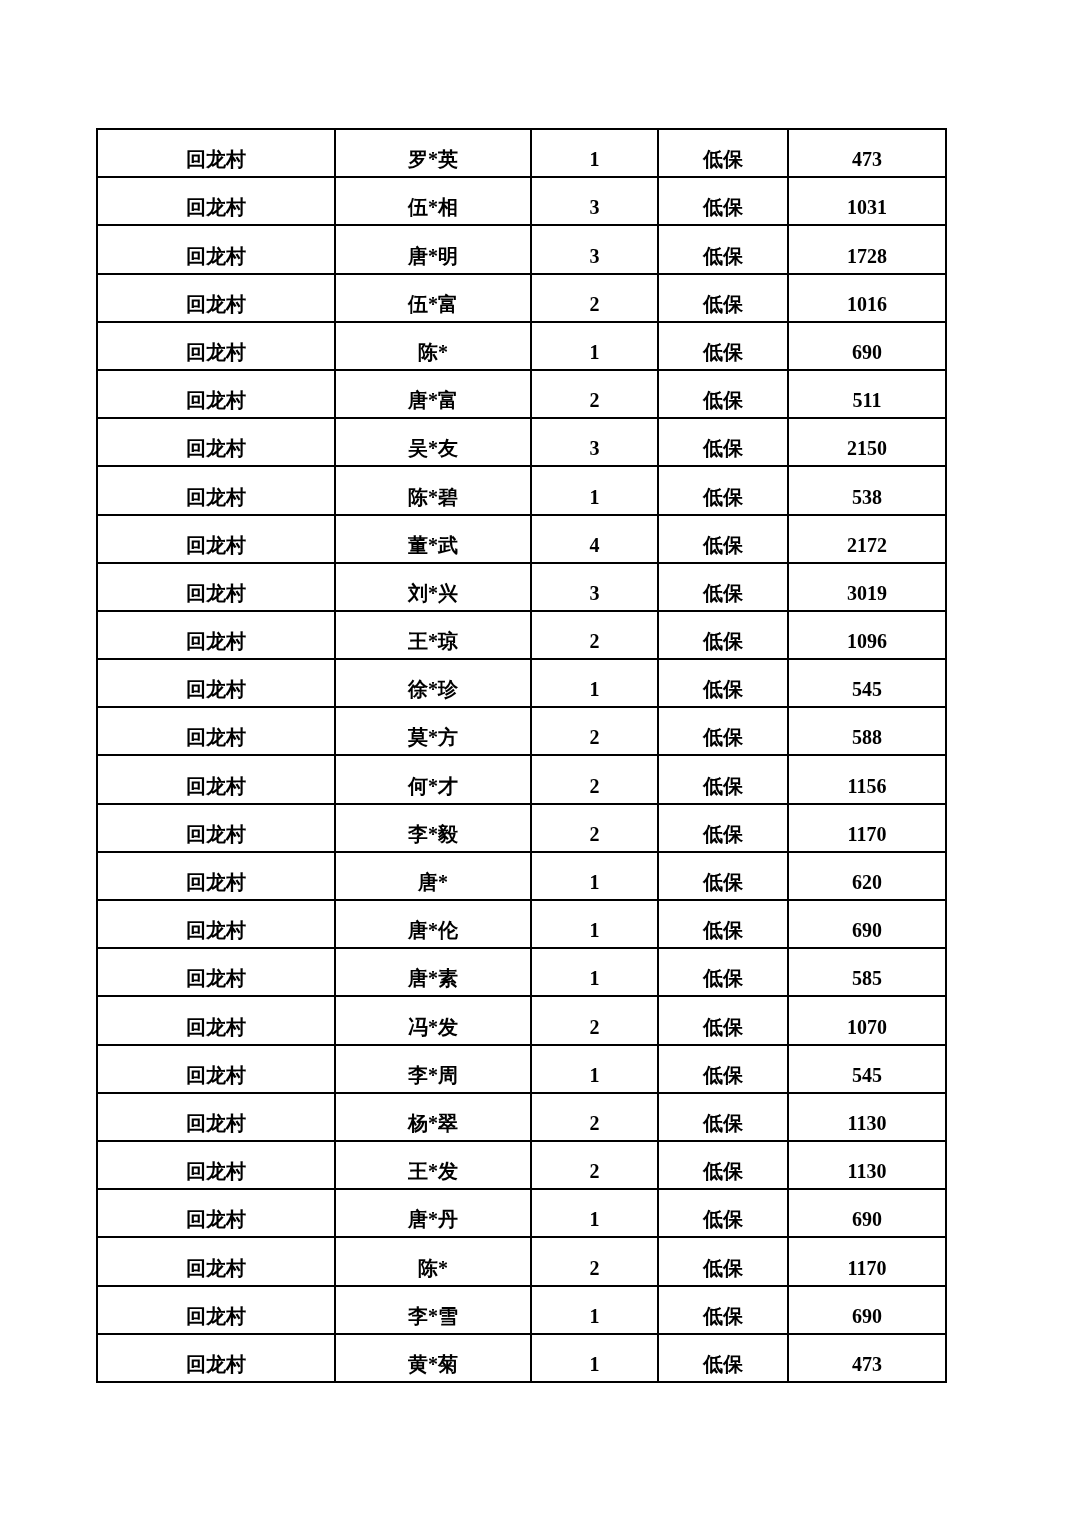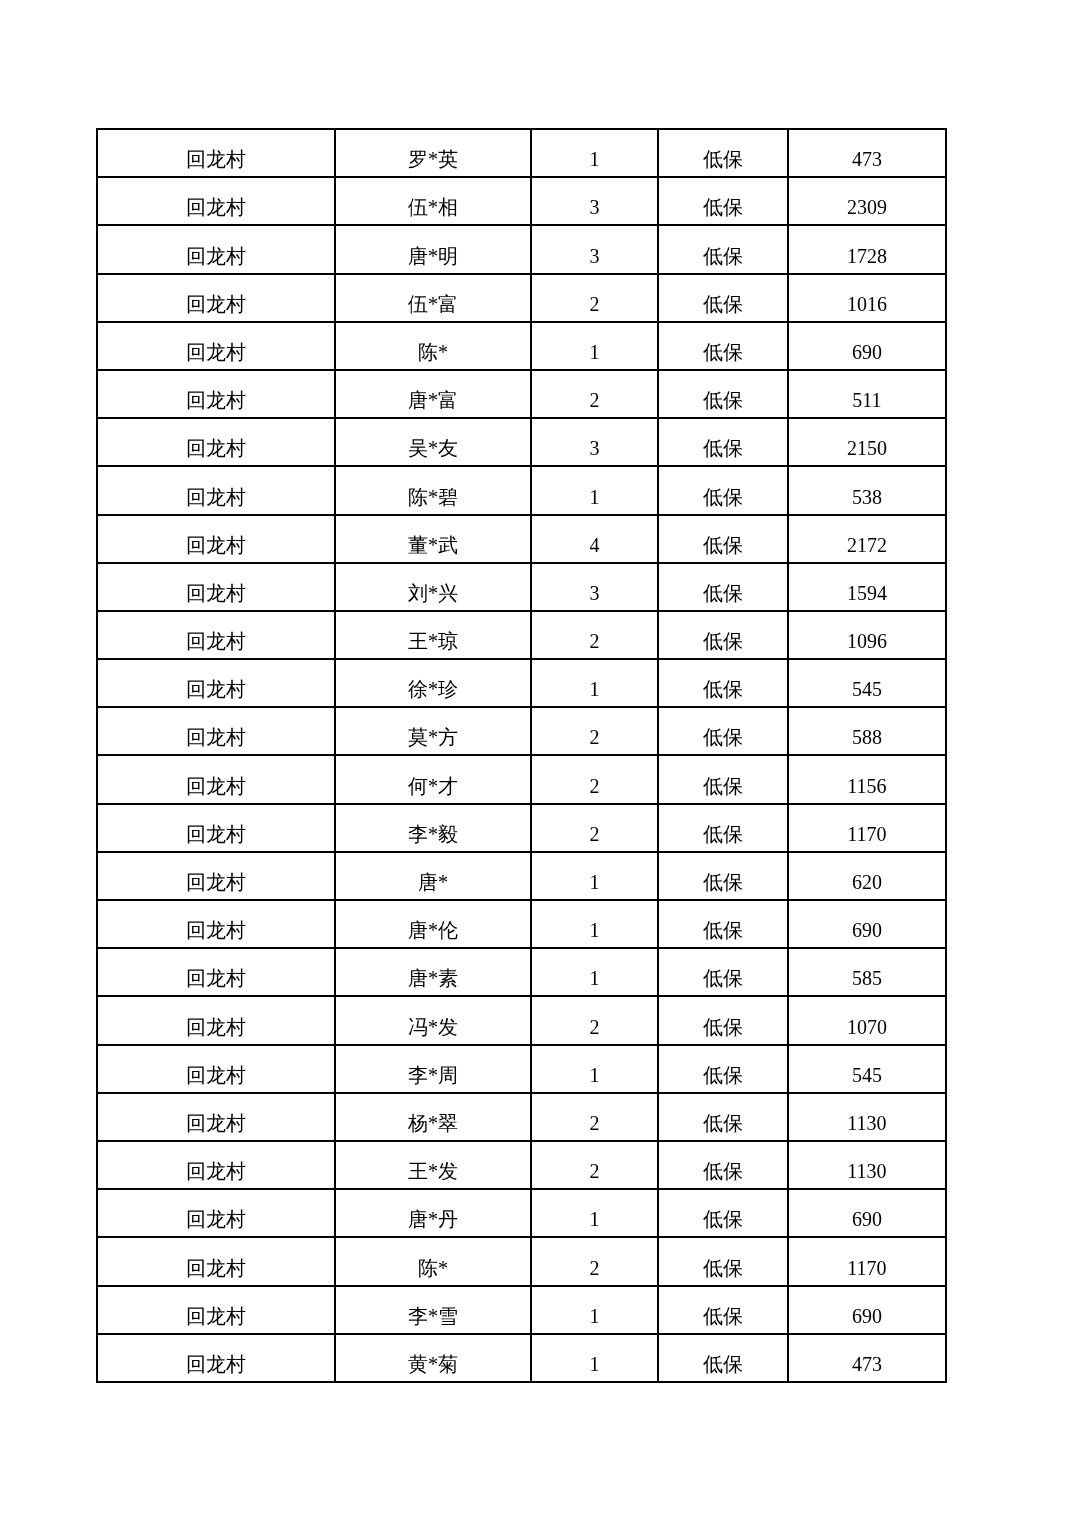--- a/index.html
+++ b/index.html
@@ -8,20 +8,21 @@
     background: #ffffff;
   }
   .page {
     position: relative;
     width: 1074px;
     height: 1520px;
     background: #ffffff;
     overflow: hidden;
     font-family: "Liberation Serif", "DejaVu Serif", serif;
     color: #000000;
+    font-weight: bold;
   }
   table.data-table {
     position: absolute;
     left: 96px;
     top: 128px;
     border-collapse: collapse;
     table-layout: fixed;
     width: 849px;
   }
   table.data-table td {
@@ -61,21 +62,21 @@
     <td>罗*英</td>
     <td>1</td>
     <td>低保</td>
     <td>473</td>
   </tr>
         <tr>
     <td>回龙村</td>
     <td>伍*相</td>
     <td>3</td>
     <td>低保</td>
-    <td>2309</td>
+    <td>1031</td>
   </tr>
         <tr>
     <td>回龙村</td>
     <td>唐*明</td>
     <td>3</td>
     <td>低保</td>
     <td>1728</td>
   </tr>
         <tr>
     <td>回龙村</td>
@@ -117,21 +118,21 @@
     <td>董*武</td>
     <td>4</td>
     <td>低保</td>
     <td>2172</td>
   </tr>
         <tr>
     <td>回龙村</td>
     <td>刘*兴</td>
     <td>3</td>
     <td>低保</td>
-    <td>1594</td>
+    <td>3019</td>
   </tr>
         <tr>
     <td>回龙村</td>
     <td>王*琼</td>
     <td>2</td>
     <td>低保</td>
     <td>1096</td>
   </tr>
         <tr>
     <td>回龙村</td>

